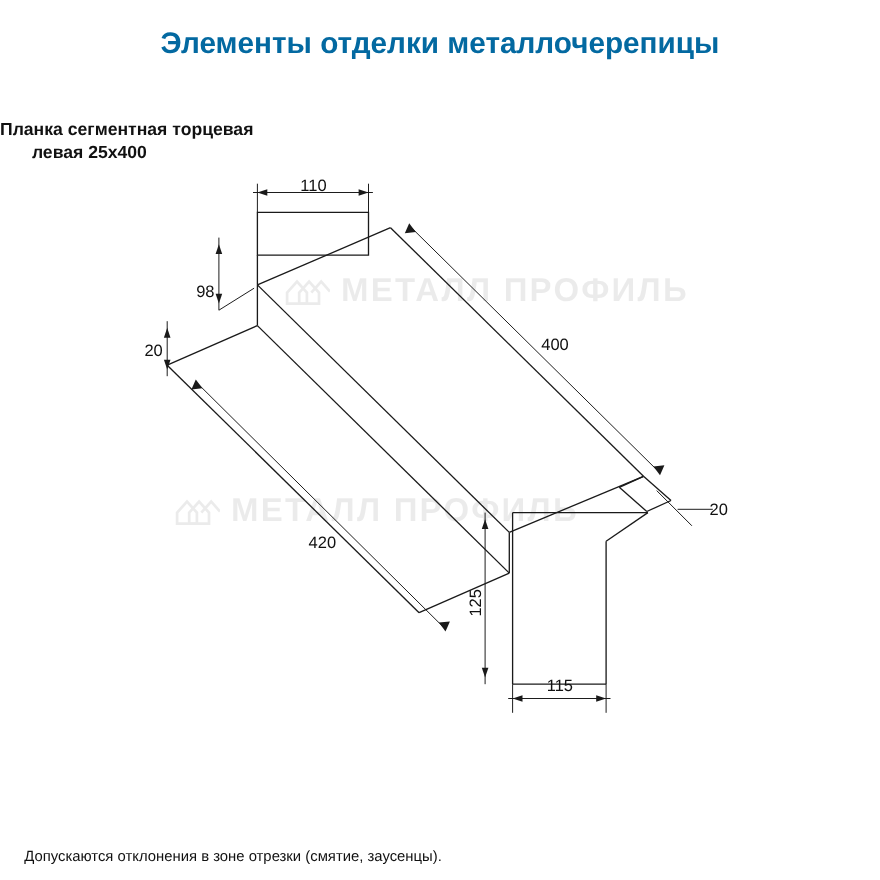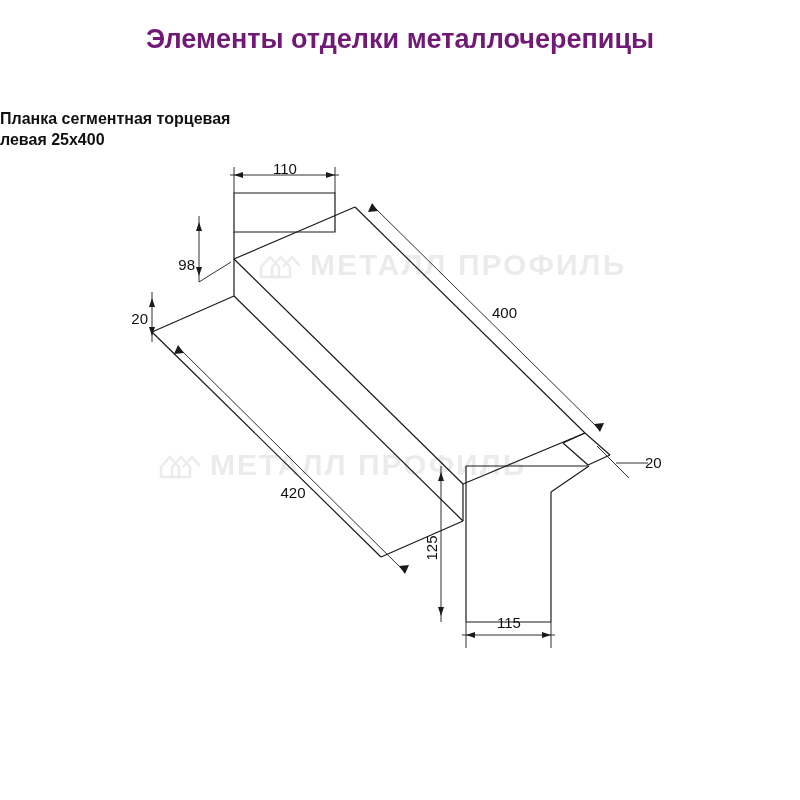--- a/index.html
+++ b/index.html
@@ -17,34 +17,35 @@
   }
   #page-title {
     position: absolute;
     top: 24px;
     left: 0;
     width: 800px;
     text-align: center;
     font-size: 27px;
     font-weight: bold;
     letter-spacing: 0px;
-    color: #701a75;
+    color: #0369a1;
   }
   #subtitle {
     position: absolute;
     top: 108px;
     left: 0;
     width: 800px;
     font-size: 16px;
     font-weight: bold;
     line-height: 21px;
     color: #111111;
   }
   #subtitle .line2 {
     display: block;
+    padding-left: 29px;
   }
   #drawing {
     position: absolute;
     top: 0;
     left: 0;
     width: 800px;
     height: 800px;
   }
   .footnotes {
     position: absolute;
@@ -189,13 +190,14 @@
   <text class="dim-text" x="293" y="498" text-anchor="middle">420</text>
 
   <text class="dim-text" x="645" y="468" text-anchor="start">20</text>
 
   <text class="dim-text" x="437" y="548" text-anchor="middle" transform="rotate(-90 437 548)">125</text>
 
   <text class="dim-text" x="509" y="628" text-anchor="middle">115</text>
 </svg>
 
 <div class="footnotes">
+  <div>Допускаются отклонения в зоне отрезки (смятие, заусенцы).</div>
 </div>
 
 </body></html>

